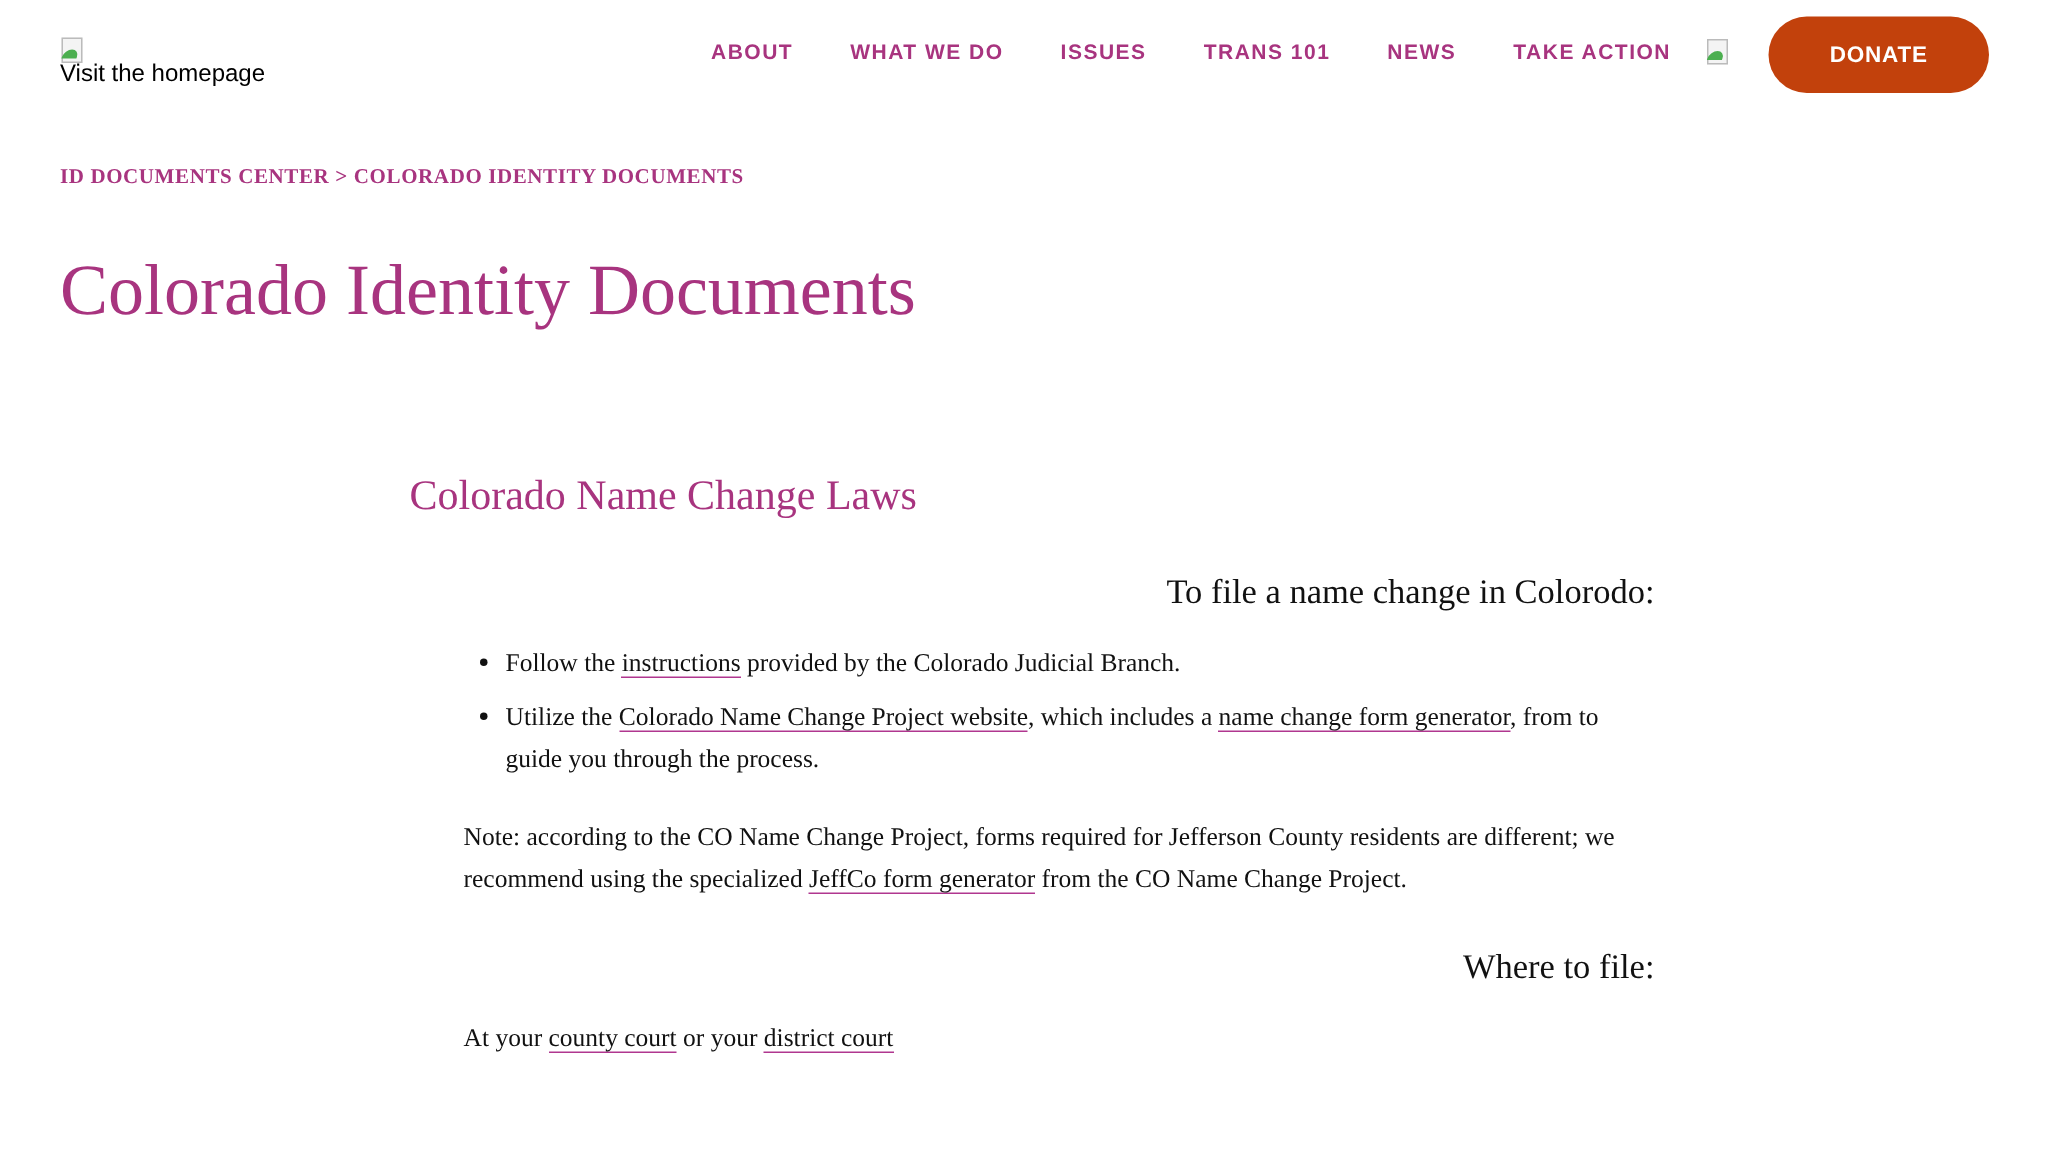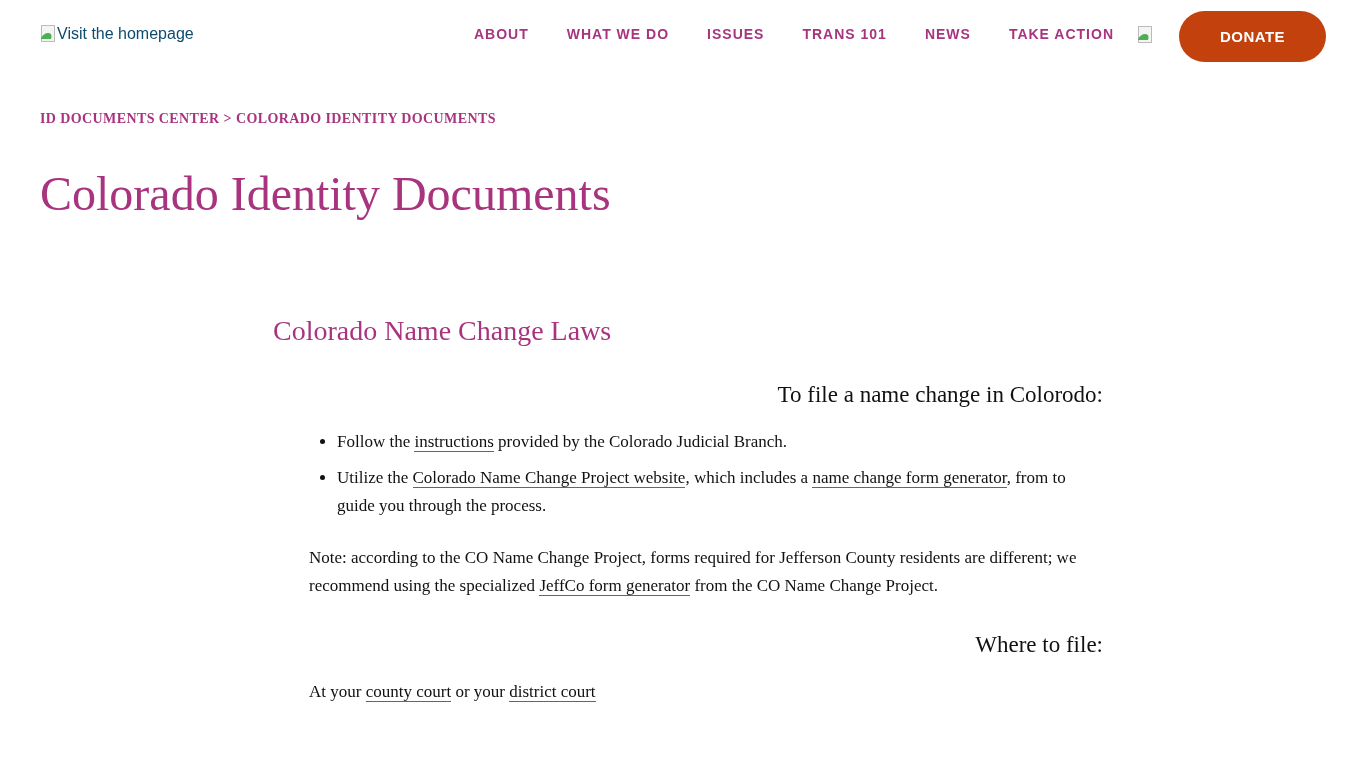--- a/index.html
+++ b/index.html
@@ -1,20 +1,20 @@
 <!DOCTYPE html>
 <html><head>
   <meta charset="utf-8">
   <style>
     * { box-sizing: border-box; margin: 0; padding: 0; }
     html, body { width: 1366px; height: 768px; overflow: hidden; background: #ffffff; }
     body { font-family: "Liberation Serif", serif; color: #111; position: relative; }
 
     .header { position: absolute; top: 0; left: 0; width: 1366px; height: 80px; }
-    .logo { position: absolute; left: 40px; top: 25px; display: flex; align-items: flex-start; font-family: "Liberation Sans", sans-serif; font-size: 16px; color: #0c4a6e; text-decoration: none; }
+    .logo { position: absolute; left: 40px; top: 25px; display: flex; align-items: flex-start; font-family: "Liberation Sans", sans-serif; font-size: 16px; color: #000000; text-decoration: none; flex-direction: column; }
     .broken-img { display: inline-block; width: 16px; height: 16px; position: relative; margin-right: 1px; }
     .broken-img::before { content: ""; position: absolute; left: 1px; top: 0; width: 12px; height: 15px; border: 1px solid #bbb; background: #f4f4f4; }
     .broken-img::after { content: ""; position: absolute; left: 2px; top: 8px; width: 10px; height: 6px; background: #4caf50; border-radius: 6px 6px 0 0; transform: skewX(-20deg); }
 
     .nav { position: absolute; top: 26px; right: 252px; display: flex; gap: 16px; }
     .nav a { font-family: "Liberation Sans", sans-serif; font-weight: bold; font-size: 14px; letter-spacing: 1px; color: #a8347f; text-decoration: none; margin-left: 22px; }
     .nav-img { position: absolute; left: 1137px; top: 26px; }
 
     .donate { position: absolute; left: 1179px; top: 11px; width: 147px; height: 51px; border-radius: 26px; background: #c2410c; color: #fff; font-family: Liberation Sans, sans-serif; font-weight: bold; font-size: 15px; letter-spacing: 0.5px; border: none; display: flex; align-items: center; justify-content: center; cursor: pointer; }
 

